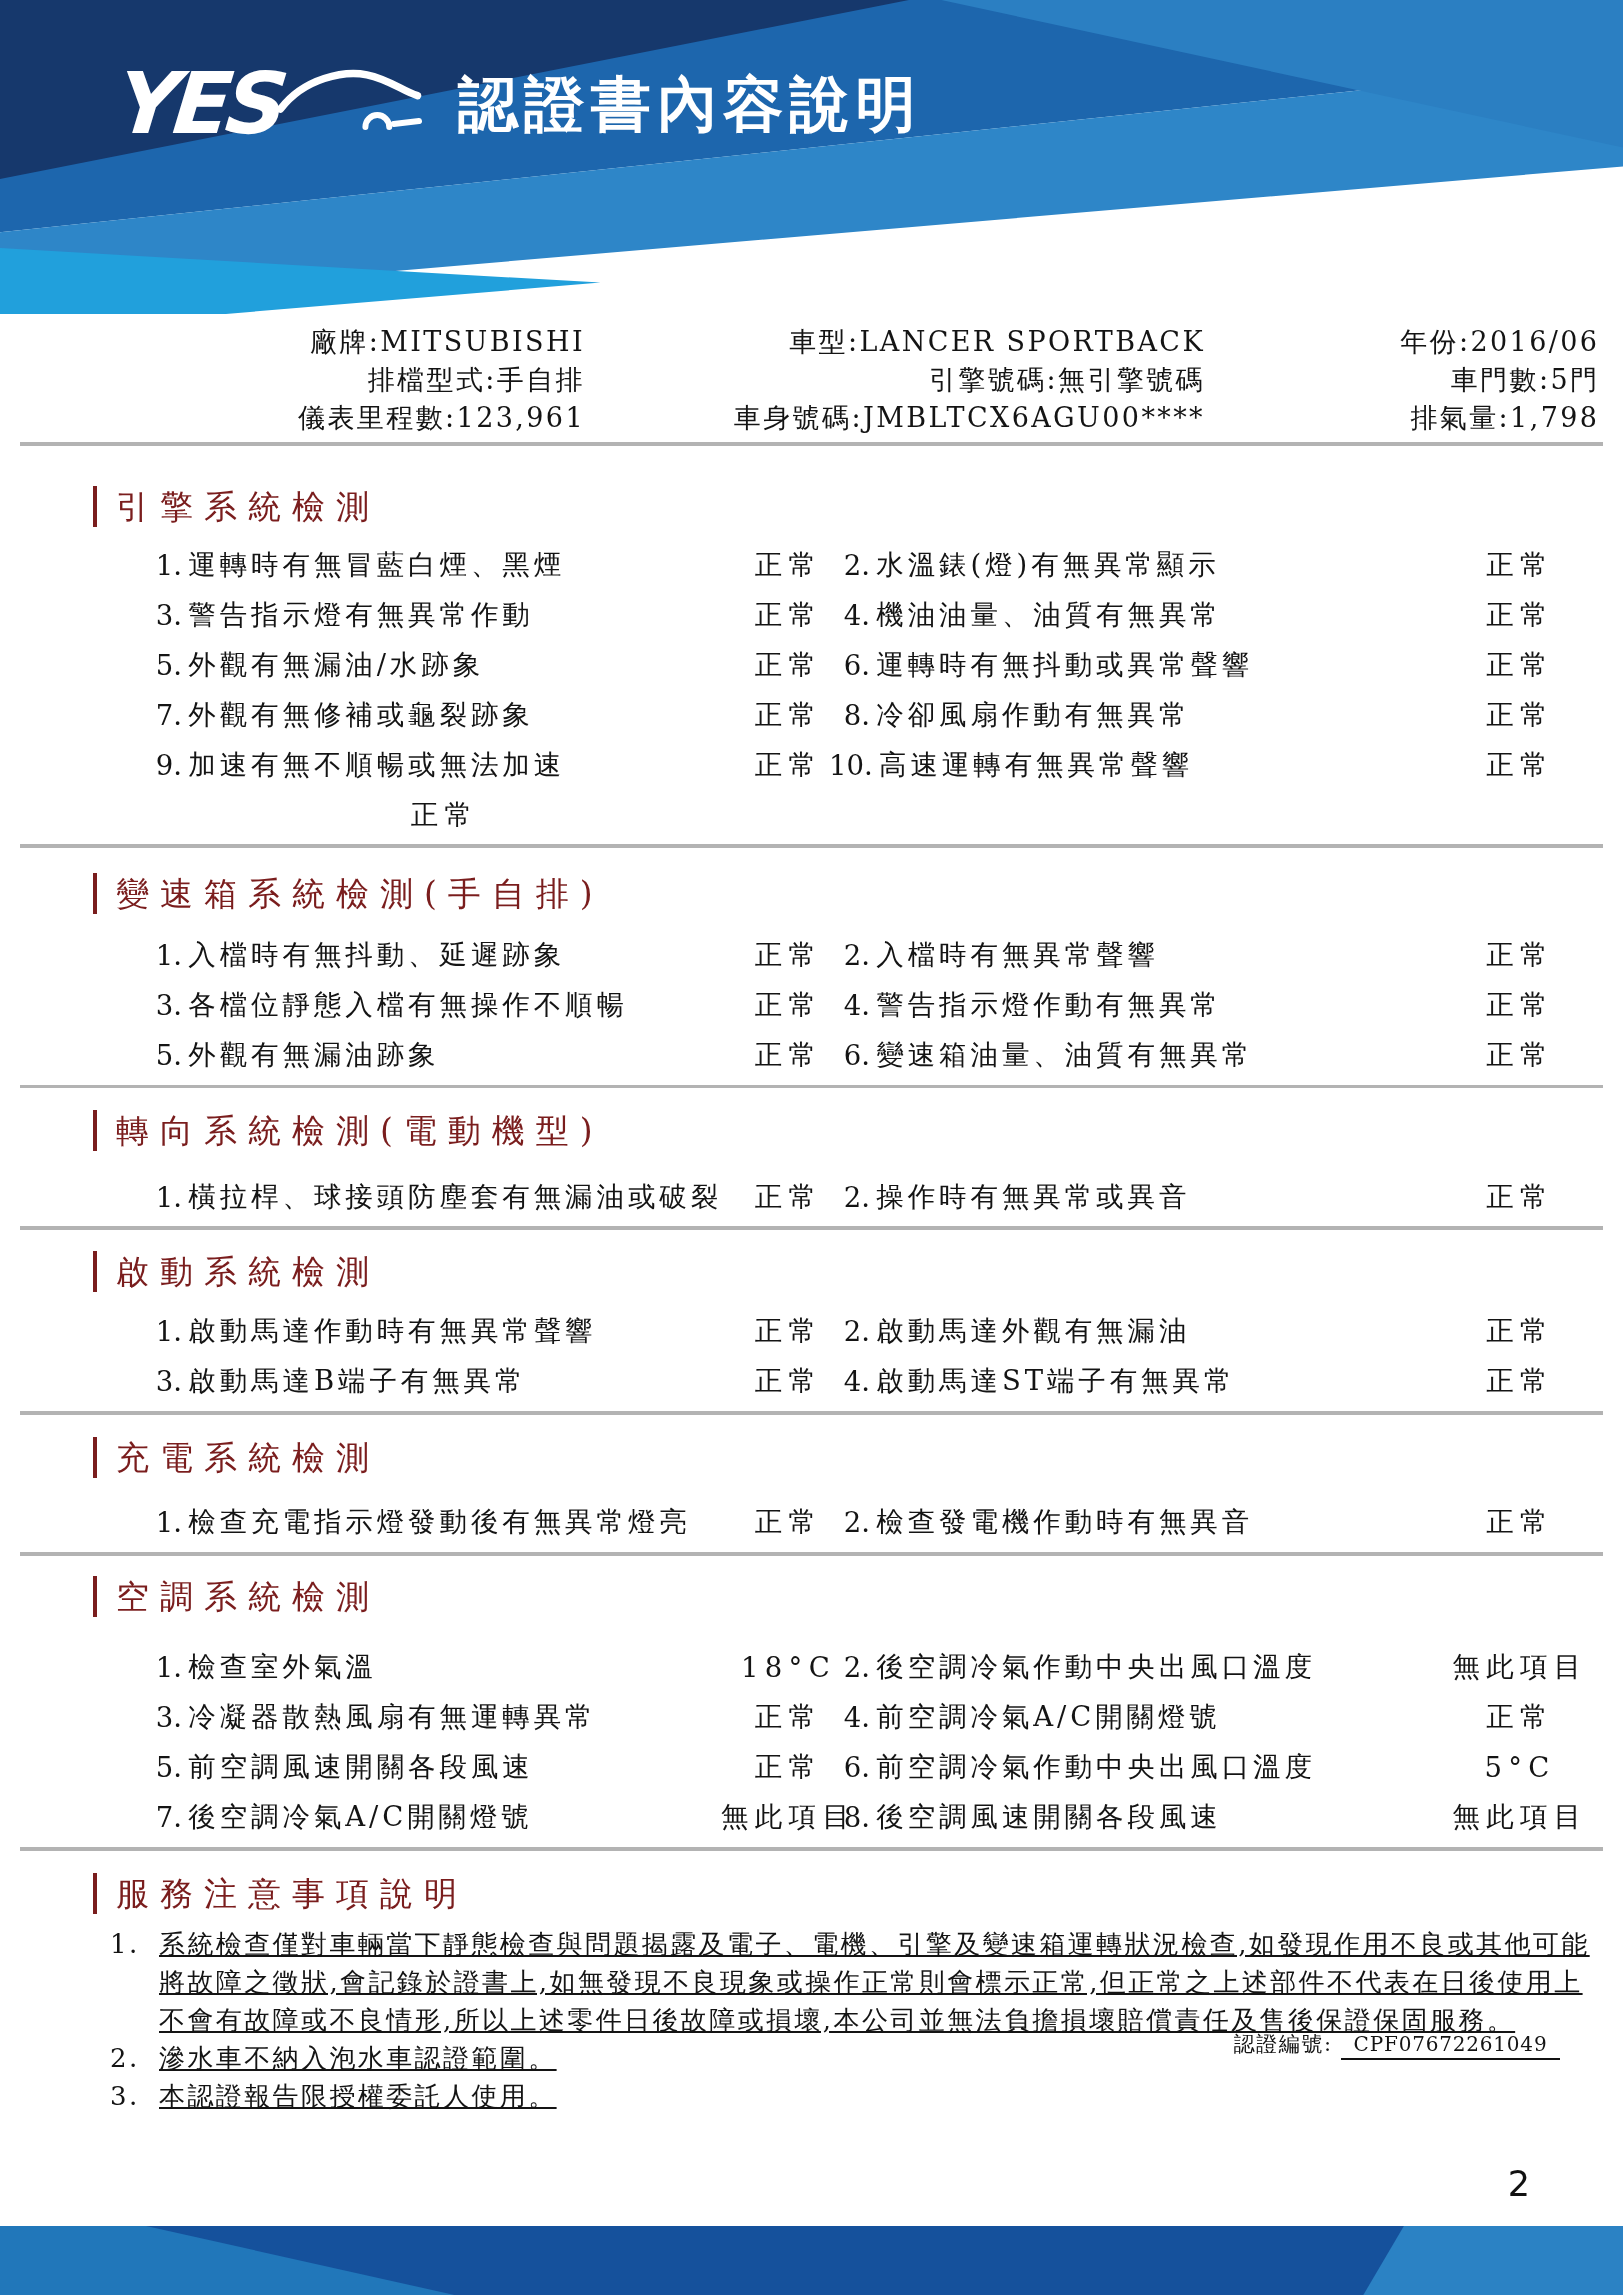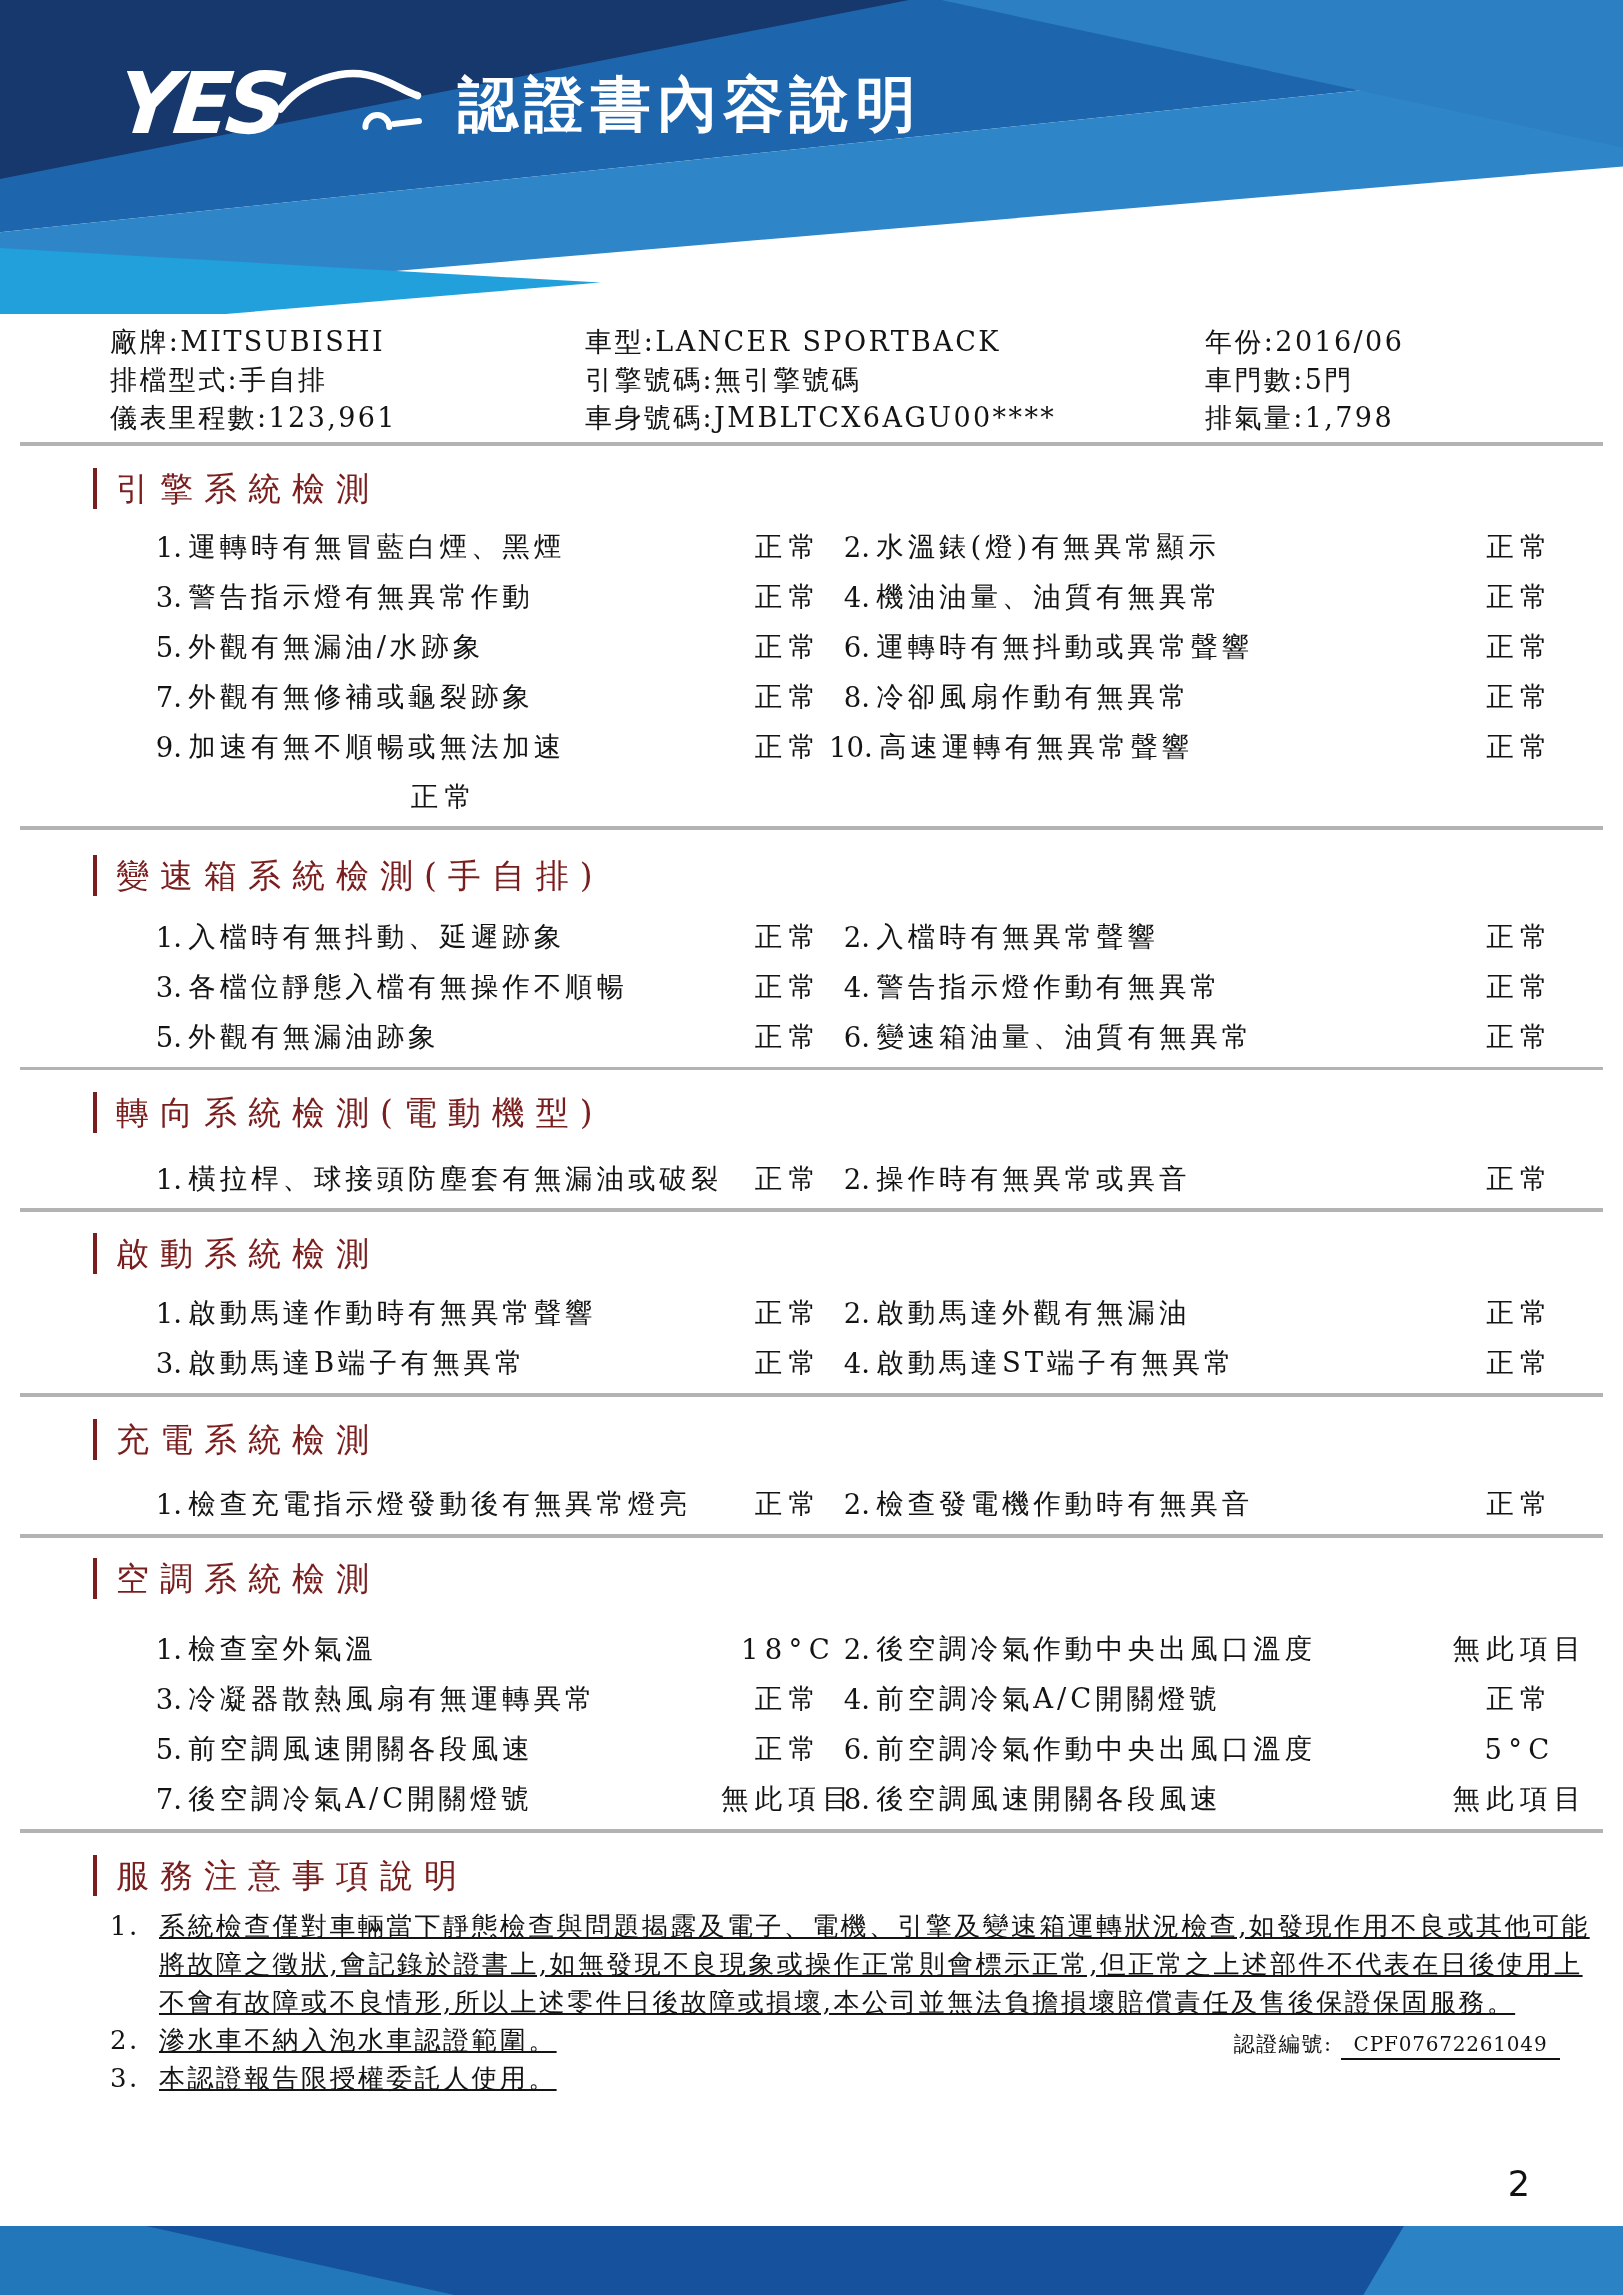--- a/index.html
+++ b/index.html
@@ -42,21 +42,21 @@
     letter-spacing: 6.3px; line-height: 1.1; text-align: right;
   }
 
   
   .info {
     margin: 9.4px 23.6px 0 110px;
     display: grid;
     grid-template-columns: 475px 620px 1fr;
     font-size: 27px; letter-spacing: 2.4px;
   }
-  .info-cell { height: 38px; line-height: 38px; white-space: nowrap; }
+  .info-cell { height: 38px; line-height: 38px; white-space: nowrap; text-align: right; }
 
   .sep {
     height: 3.9px; background: #b3b3b3; border: none;
     margin: 4.7px 19.6px 0 19.6px;
   }
 
   
   .stitle {
     display: flex; align-items: center;
     margin-left: 93px; color: #7a1d1d;
@@ -138,21 +138,21 @@
     <div class="info-cell"><span>年份:</span><span>2016/06</span></div>
     <div class="info-cell"><span>排檔型式:</span><span>手自排</span></div>
     <div class="info-cell"><span>引擎號碼:</span><span>無引擎號碼</span></div>
     <div class="info-cell"><span>車門數:</span><span>5門</span></div>
     <div class="info-cell"><span>儀表里程數:</span><span>123,961</span></div>
     <div class="info-cell"><span>車身號碼:</span><span>JMBLTCX6AGU00****</span></div>
     <div class="info-cell"><span>排氣量:</span><span>1,798</span></div>
   </div>
   <hr class="sep">
 
-  <div class="stitle" style="margin-top:22px">
+  <div class="stitle" style="margin-top:40px">
     <span class="sbar"></span>
     <span>引擎系統檢測</span>
   </div>
   <div class="items" style="margin-top:12.6px">
     <div class="cell item">
         <span class="num">1.</span>
         <span class="txt">運轉時有無冒藍白煙、黑煙</span>
       </div>
     <div class="cell res">正常</div>
     <div class="cell item">

